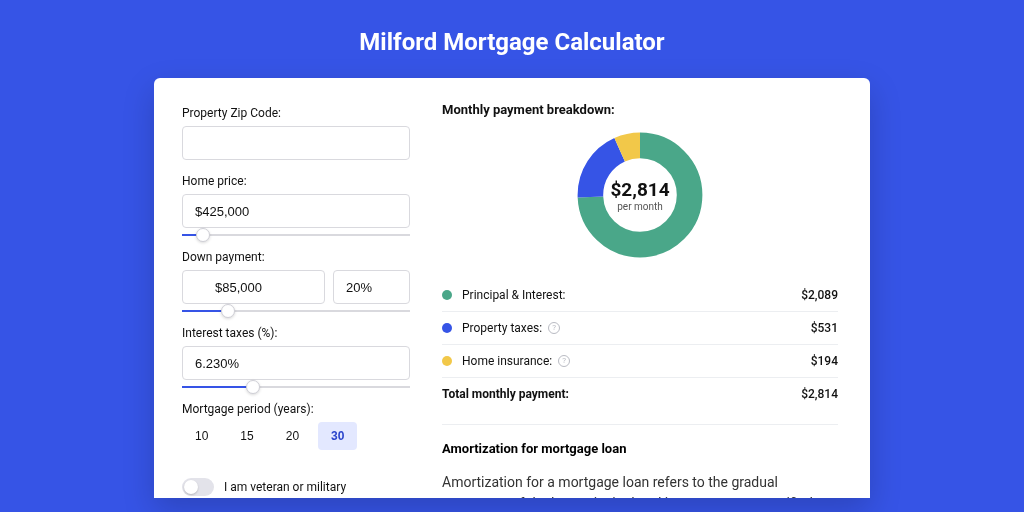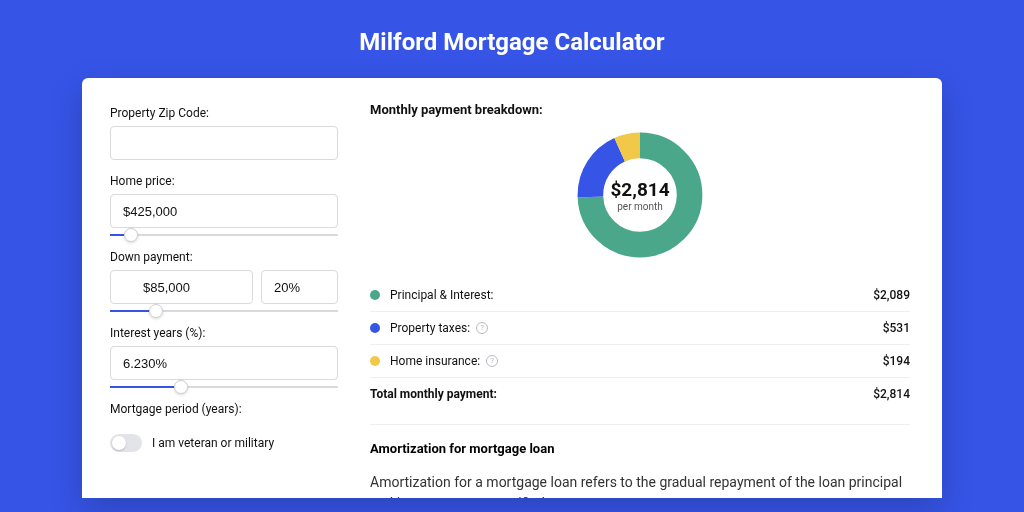--- a/index.html
+++ b/index.html
@@ -1,34 +1,34 @@
 <!DOCTYPE html>
 <html><head>
 <meta charset="utf-8">
 <style>
 * { box-sizing: border-box; margin: 0; padding: 0; }
 html, body { width: 1024px; height: 512px; overflow: hidden; font-family: -apple-system, BlinkMacSystemFont, "Segoe UI", Roboto, Arial, sans-serif; }
 body { background: #3654e6; }
 .page-title { color: #fff; font-size: 24px; font-weight: 700; text-align: center; padding: 28px 0 22px; }
-.card { background: #fff; width: 860px; margin: 0 auto; border-radius: 6px 6px 0 0; box-shadow: 0 12px 32px rgba(0,0,0,.18); display: flex; height: 420px; overflow: hidden; }
+.card { background: #fff; width: 716px; margin: 0 auto; border-radius: 6px 6px 0 0; box-shadow: 0 12px 32px rgba(0,0,0,.18); display: flex; height: 420px; overflow: hidden; }
 .left-col { width: 280px; padding: 28px 24px 24px 28px; }
 .right-col { flex: 1; padding: 24px 32px 24px 8px; }
 .field-label { font-size: 12px; color: #111; margin-bottom: 6px; }
 .text-input { width: 100%; height: 34px; border: 1px solid #d9d9de; border-radius: 4px; padding: 0 12px; font-size: 13px; color: #111; }
 .field { margin-bottom: 14px; }
 .slider-track { position: relative; height: 2px; background: #d9d9de; margin-top: 6px; }
 .slider-fill { position: absolute; height: 2px; background: #3654e6; top: 0; left: 0; }
 .slider-thumb { position: absolute; width: 14px; height: 14px; background: #fff; border: 1px solid #cfcfd6; border-radius: 50%; top: -6px; transform: translateX(-50%); box-shadow: 0 1px 3px rgba(0,0,0,.15); }
 .dp-row { display: flex; gap: 8px; }
 .dp-row .text-input:first-child { flex: 1.9; padding-left: 32px; }
 .dp-row .text-input:last-child  { flex: 1; }
 .period-row { display: flex; gap: 6px; }
 .period-btn { padding: 6px 12px; font-size: 12px; border: 1px solid transparent; border-radius: 4px; background: transparent; color: #111; cursor: pointer; }
 .period-btn.active { background: #e3e8ff; color: #2a44cc; font-weight: 600; }
-.toggle-row { display: flex; align-items: center; gap: 10px; margin-top: 18px; }
+.toggle-row { display: flex; align-items: center; gap: 10px; margin-top: 28px; }
 .toggle { width: 32px; height: 18px; border-radius: 10px; background: #e3e3ea; position: relative; }
 .toggle::after { content: ""; width: 14px; height: 14px; background: #fff; border-radius: 50%; position: absolute; top: 2px; left: 2px; box-shadow: 0 1px 2px rgba(0,0,0,.2); }
 
 .section-title { font-size: 13px; font-weight: 700; color: #111; margin-bottom: 14px; }
 .donut-wrap { display: flex; justify-content: center; margin-bottom: 20px; }
 .donut { position: relative; width: 128px; height: 128px; }
 .donut svg { width: 128px; height: 128px; transform: rotate(-90deg); }
 .donut-center { position: absolute; inset: 0; display: flex; flex-direction: column; align-items: center; justify-content: center; }
 .donut-value { font-size: 19px; font-weight: 700; color: #111; }
 .donut-sub { font-size: 10px; color: #555; }
@@ -71,30 +71,36 @@
         <input class="text-input" value="$85,000" style="">
         <input class="text-input" value="20%" style="">
       </div>
       <div class="slider-track">
         <div class="slider-fill" id="dp-fill" style="width: 20%;"></div>
         <div class="slider-thumb" id="dp-thumb" style="left: 20%;"></div>
       </div>
     </div>
 
     <div class="field">
-      <div class="field-label">Interest years (%):</div>
+      <div class="field-label">Interest taxes (%):</div>
       <input class="text-input" value="6.230%" style="">
       <div class="slider-track">
         <div class="slider-fill" id="rt-fill" style="width: 31%;"></div>
         <div class="slider-thumb" id="rt-thumb" style="left: 31%;"></div>
       </div>
     </div>
 
     <div class="field">
       <div class="field-label">Mortgage period (years):</div>
+      <div class="period-row" id="period-row">
+          <button class="period-btn">10</button>
+          <button class="period-btn">15</button>
+          <button class="period-btn">20</button>
+          <button class="period-btn active">30</button>
+        </div>
     </div>
 
     <div class="toggle-row">
       <div class="toggle"></div>
       <span style="font-size:12px;color:#111;">I am veteran or military</span>
     </div>
 
   </div>
 
   <div class="right-col">

